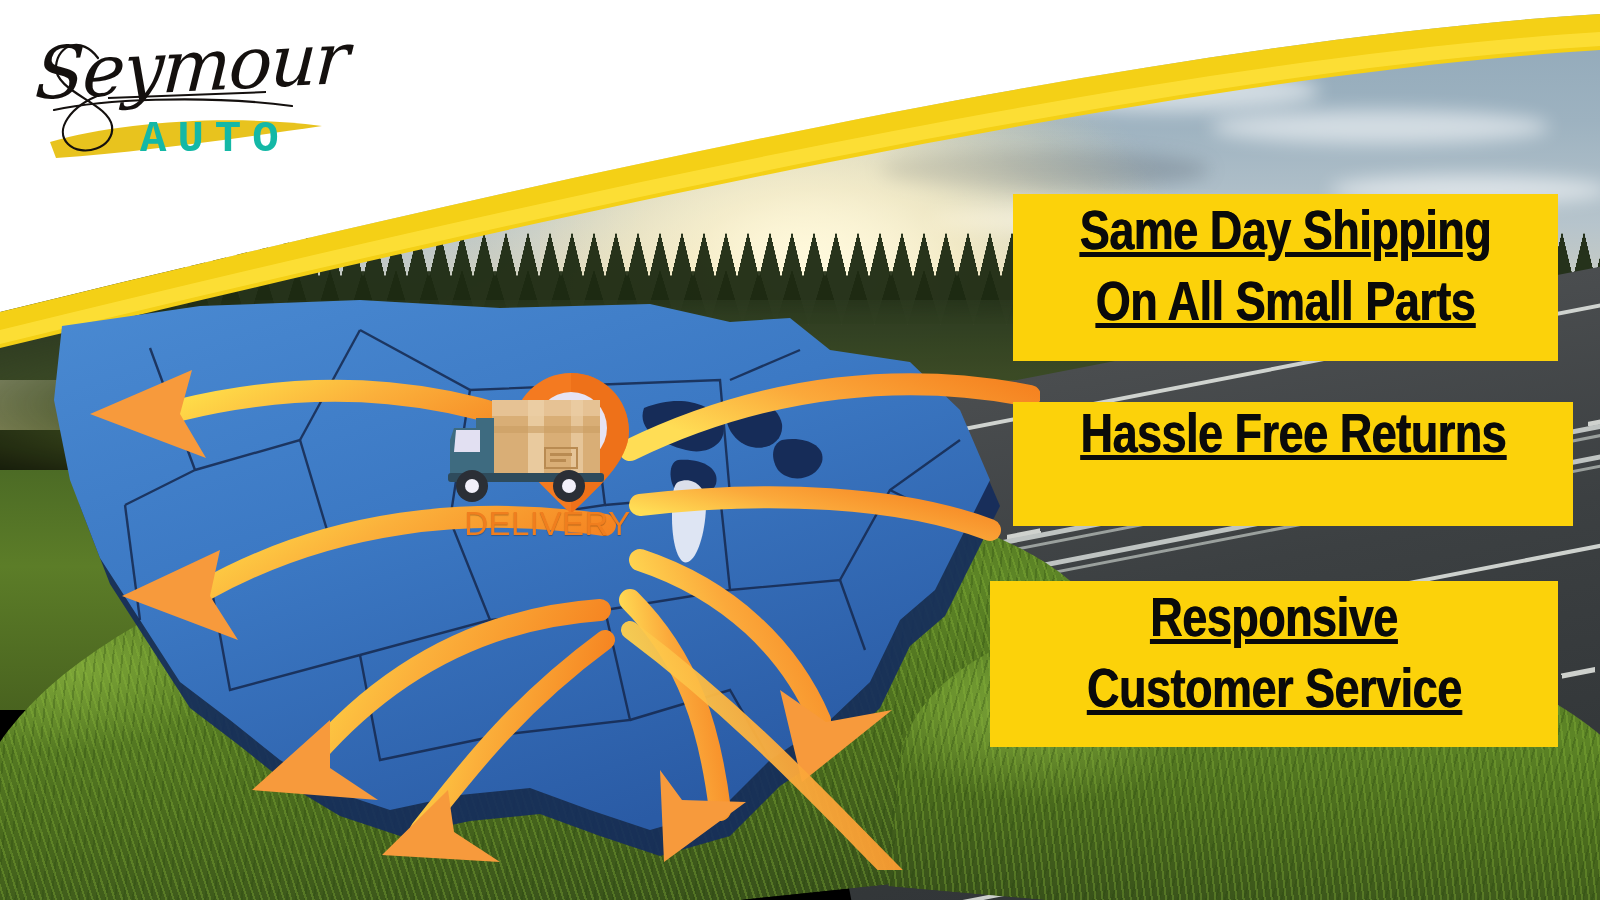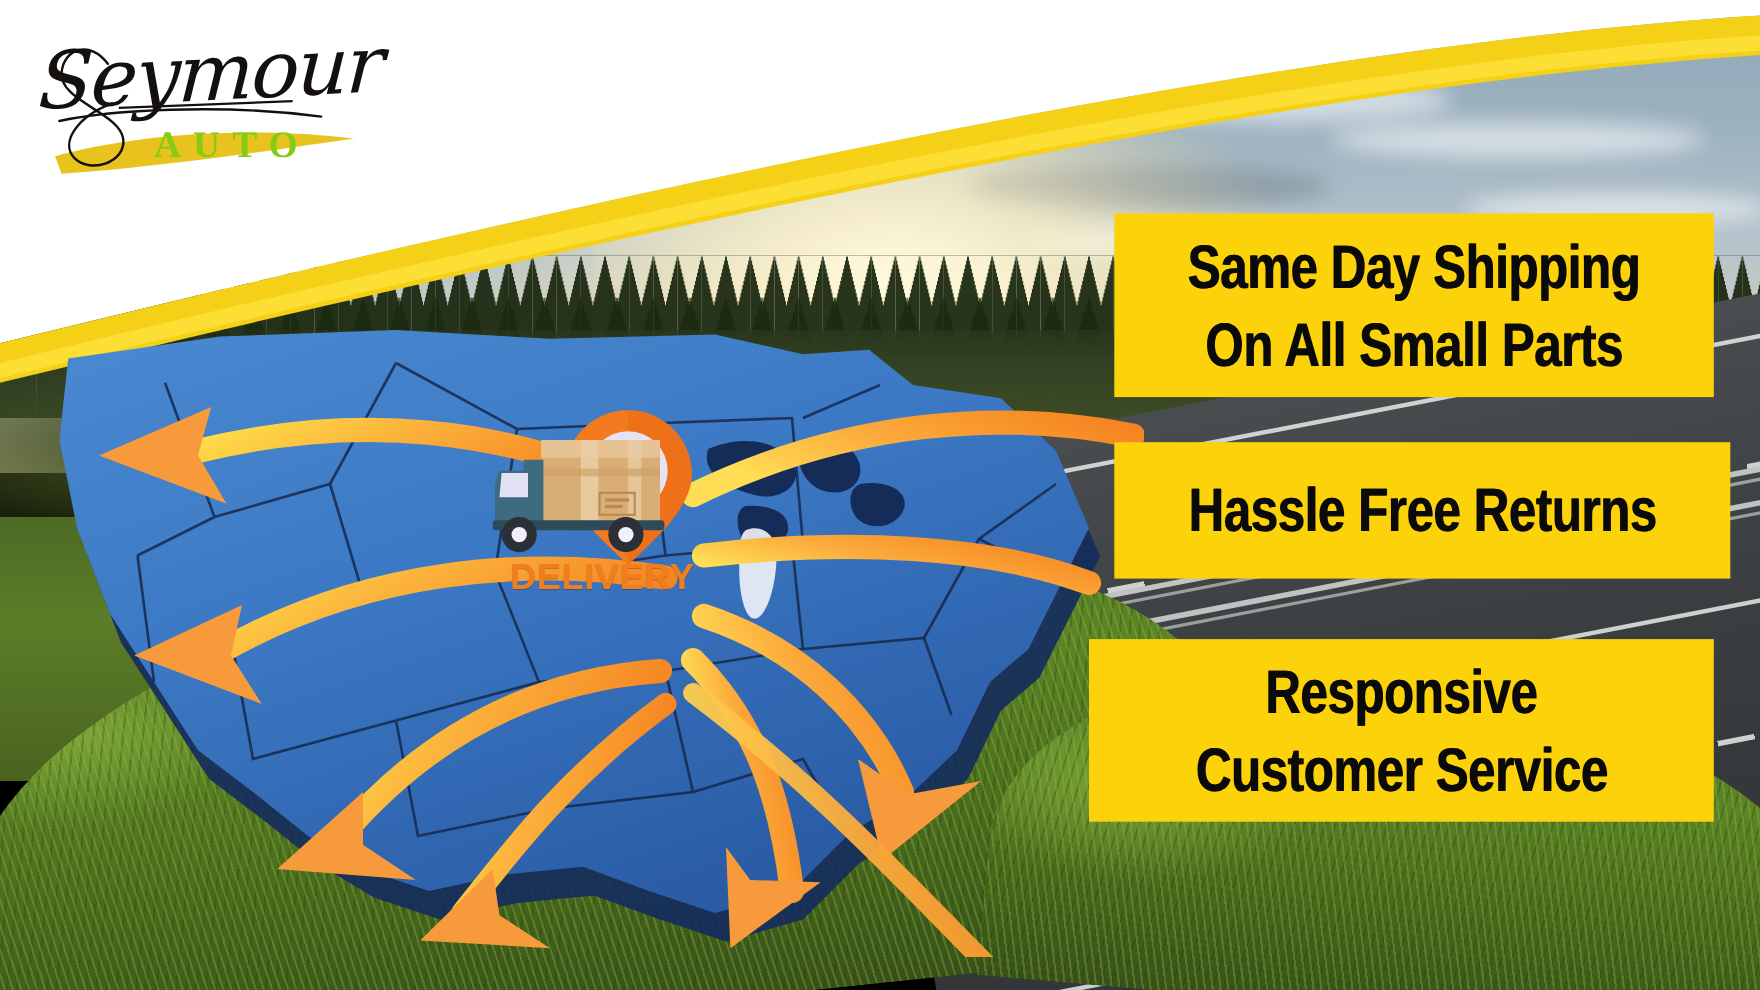--- a/index.html
+++ b/index.html
@@ -105,27 +105,27 @@
 
   
   .truck-badge{ position:absolute; left:440px; top:368px; width:230px; height:220px; }
   .nw-text{
     position:absolute; left:0; top:138px; width:215px; text-align:center;
     color:#F07E1E; font-weight:700; letter-spacing:.5px;
     text-shadow:0 1px 1px rgba(0,0,0,.25);
     font-family:"Liberation Sans", sans-serif;
   }
   .nw-line1{ font-size:25px; line-height:30px; }
-  .nw-line2{ font-size:33px; line-height:36px; font-weight:700; }
+  .nw-line2{ font-size:33px; line-height:36px; font-weight:400; }
 
   
   .panel{
     position:absolute; background:#FCD20A;
-    display:flex; flex-direction:column; align-items:center; justify-content:center;
-    color:#0a0a0a; text-align:center;
+    display:flex; flex-direction:column; align-items:center; 
+    color:#0a0a0a; text-align:center;text-decoration:underline;
   }
   .panel .ln{
     font-family:"Liberation Sans", sans-serif;
     font-weight:700;
     transform:scaleX(.80);
     letter-spacing:-0.5px;
     white-space:nowrap;
     text-shadow:1px 0 0 #0a0a0a;
   }
   #panel-1{ left:1013px; top:194px;  width:545px; height:167px; }
@@ -139,22 +139,22 @@
   .logo{ position:absolute; left:30px; top:18px; width:310px; height:150px; }
   .logo-word{
     position:absolute; left:6px; top:6px;
     font-family:"DejaVu Serif", serif;
     font-style:italic; font-size:72px; color:#14100e;
     letter-spacing:-2px;
     transform:skewX(-6deg) rotate(-3deg);
   }
   .logo-auto{
     position:absolute; left:110px; top:96px;
-    font-family:Liberation Serif, serif;
-    font-weight:700; font-size:34px; color:#84cc16;
+    font-family:Liberation Mono, monospace;
+    font-weight:700; font-size:44px; color:#14b8a6;
     letter-spacing:11px;
   }
 </style>
 </head>
 <body>
 
 <div class="banner">
 
   <div class="bg">
 

